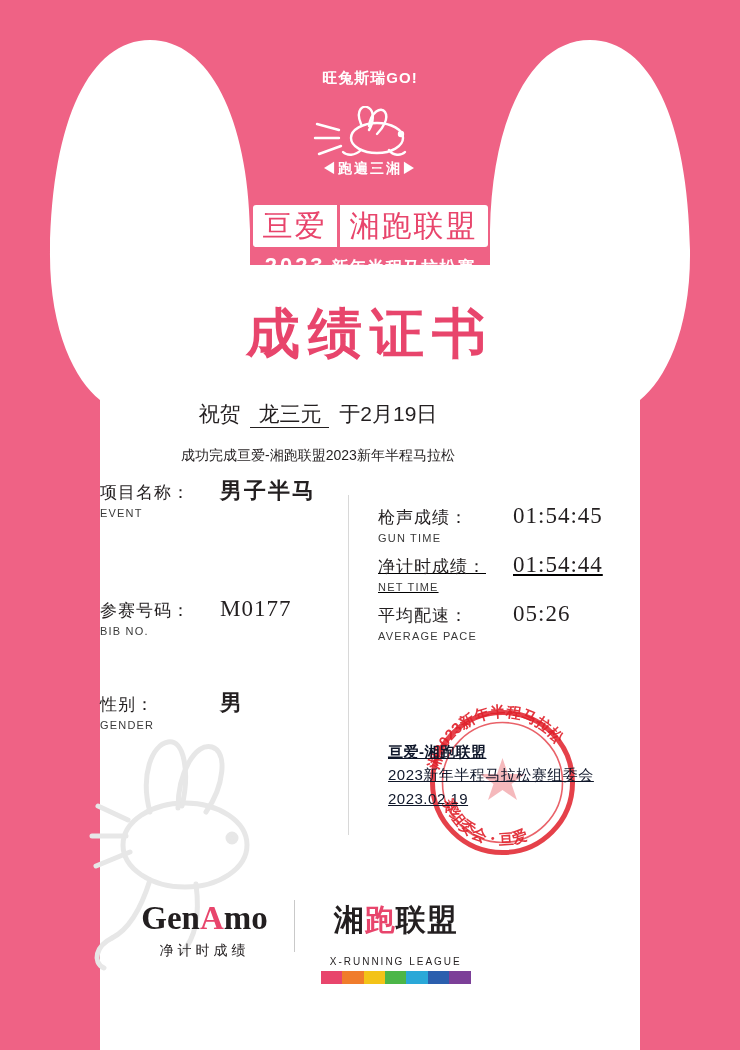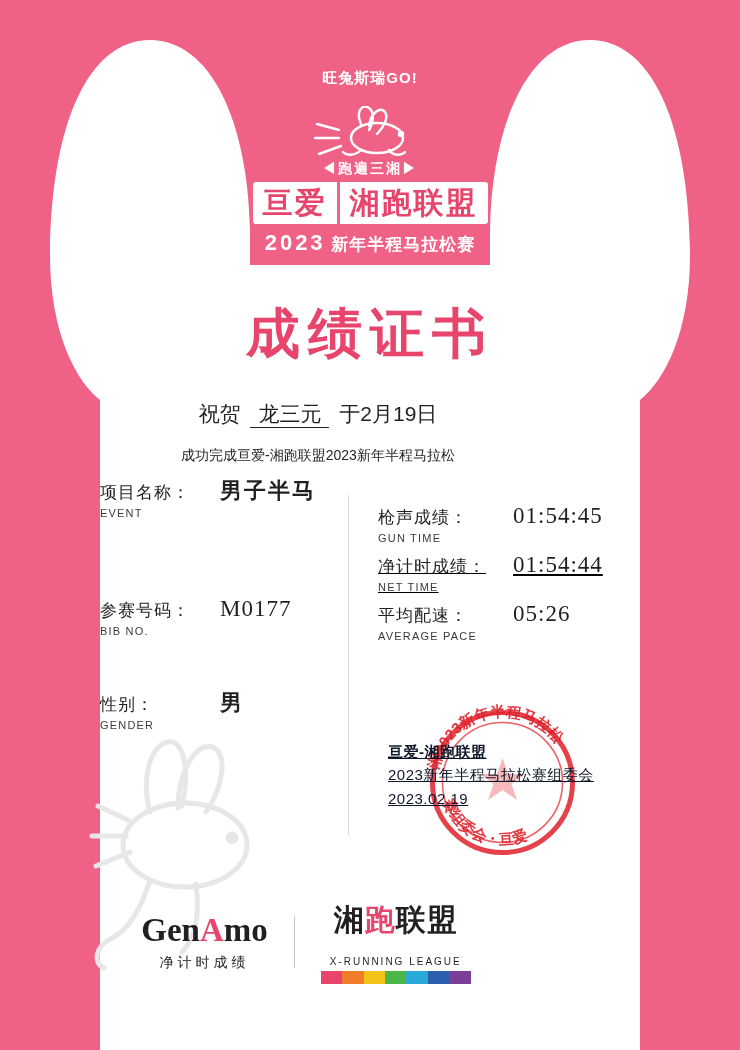--- a/index.html
+++ b/index.html
@@ -76,24 +76,25 @@
     display: flex;
     justify-content: center;
     align-items: stretch;
     gap: 0;
   }
   .logo-main .lm-left,
   .logo-main .lm-right {
     background: #ffffff;
     color: #e8456c;
     font-size: 30px;
-    font-weight: bold;
+    font-weight: normal;
     line-height: 1;
     padding: 6px 10px;
     letter-spacing: 2px;
+    margin-top: 23px;
   }
   .logo-main .lm-left { border-radius: 3px 0 0 3px; }
   .logo-main .lm-div {
     width: 3px;
     background: #ef6285;
   }
   .logo-main .lm-right { border-radius: 0 3px 3px 0; }
   .logo-year {
     margin-top: 6px;
     font-size: 17px;
@@ -232,21 +233,20 @@
   .sign-block .s1 { font-weight: bold; }
 
   
   .footer {
     position: absolute;
     left: 0;
     top: 900px;
     width: 612px;
     display: flex;
     justify-content: center;
-    align-items: center;
     gap: 0;
     z-index: 8;
   }
   .brand-left {
     text-align: center;
     padding-right: 26px;
   }
   .brand-left .bl-main {
     font-family: "Liberation Serif", serif;
     font-size: 33px;

